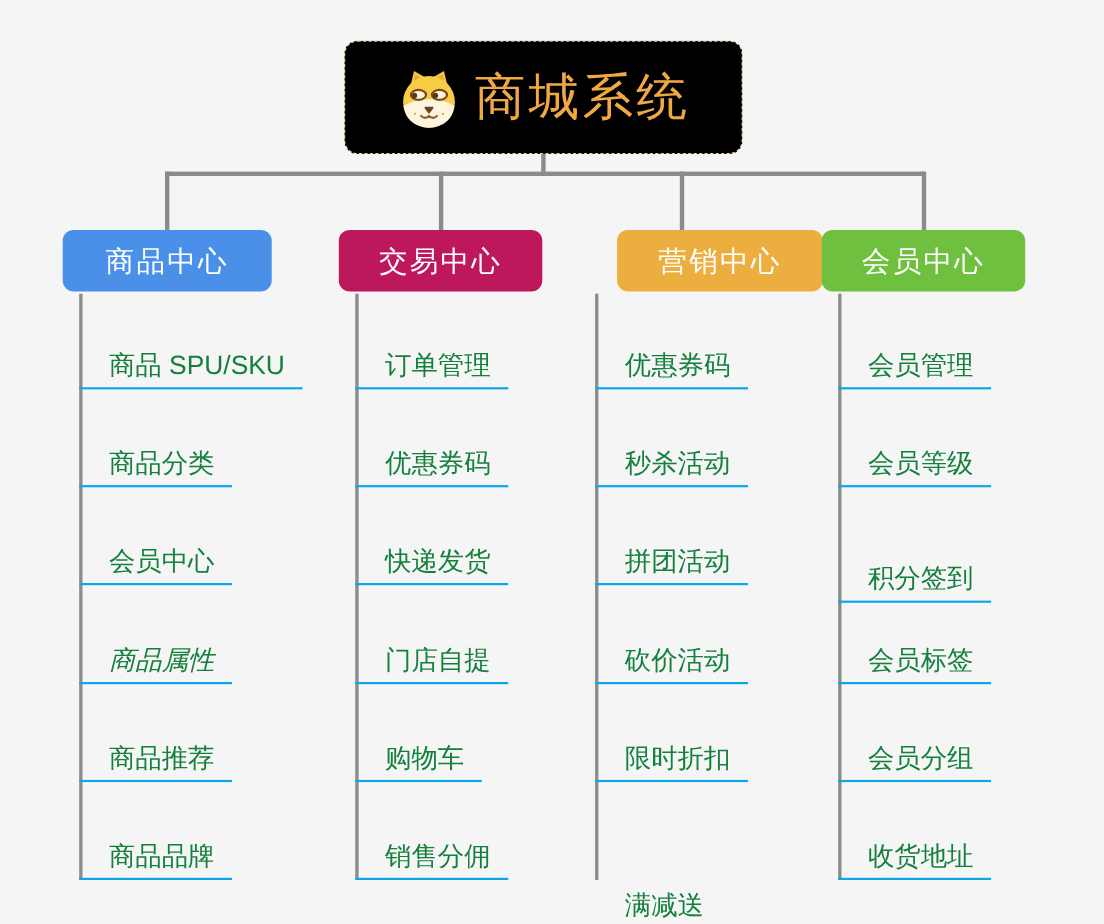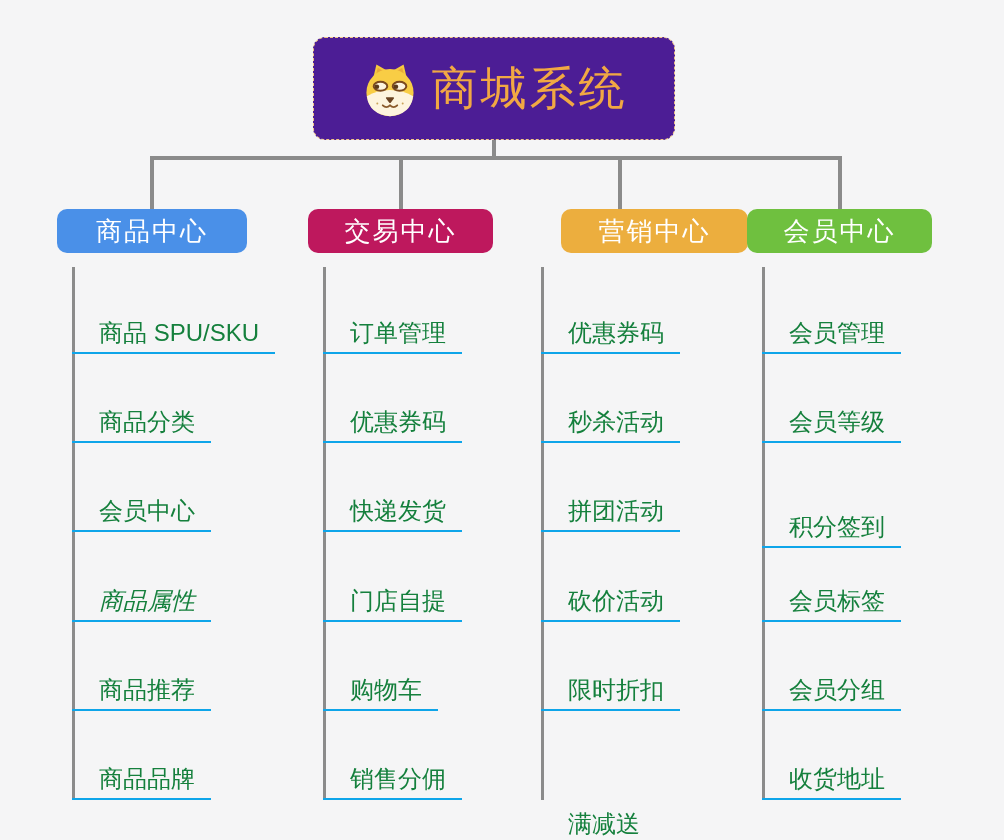--- a/index.html
+++ b/index.html
@@ -13,21 +13,21 @@
     height: 840px;
     background: #f5f5f6;
     overflow: hidden;
   }
 
   
   .root-node {
     position: absolute;
     left: 313px; top: 37px;
     width: 362px; height: 103px;
-    background: #4c1d95;
+    background: #000000;
     border: 1px dashed #f0c488;
     border-radius: 12px;
     display: flex;
     align-items: center;
     justify-content: center;
     box-sizing: border-box;
   }
   .root-icon { width: 58px; height: 58px; margin-right: 13px; flex: 0 0 auto; }
   .root-icon svg { width: 100%; height: 100%; display: block; }
   .root-title {
@@ -37,21 +37,21 @@
     white-space: nowrap;
   }
 
   
   .line { position: absolute; background: #8b8b8b; }
 
   
   .branch-header {
     position: absolute;
     top: 209px;
-    height: 44px;
+    height: 56px;
     border-radius: 10px;
     display: flex;
     align-items: center;
     justify-content: center;
     color: #ffffff;
     font-size: 26px;
     letter-spacing: 2px;
     white-space: nowrap;
     box-sizing: border-box;
   }

